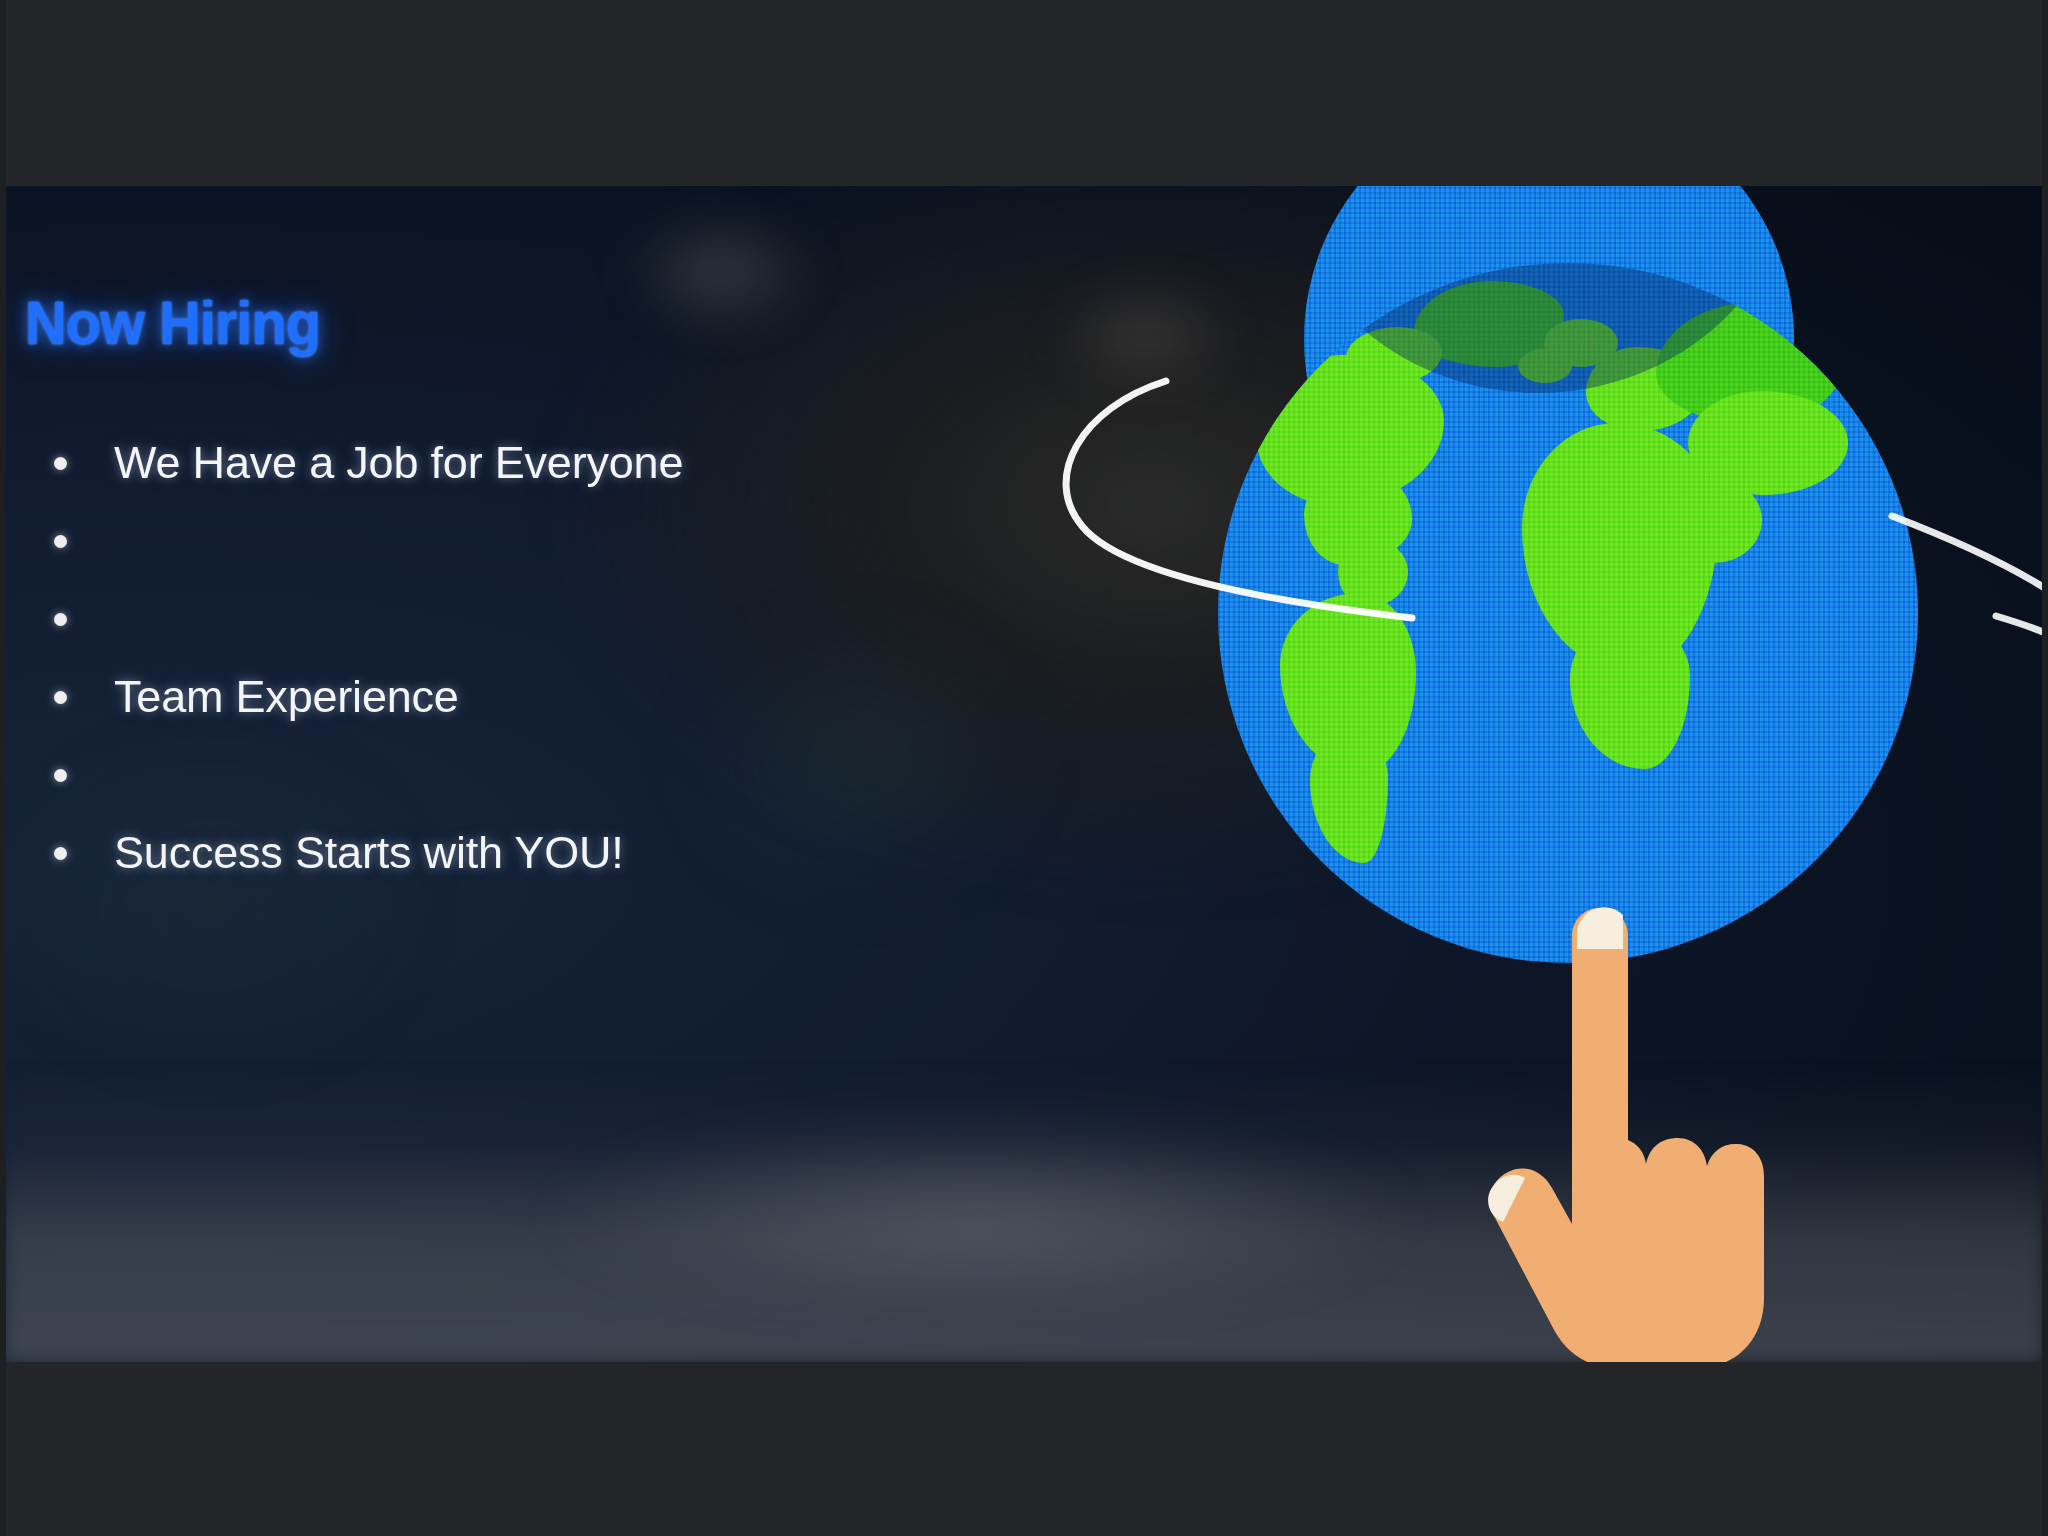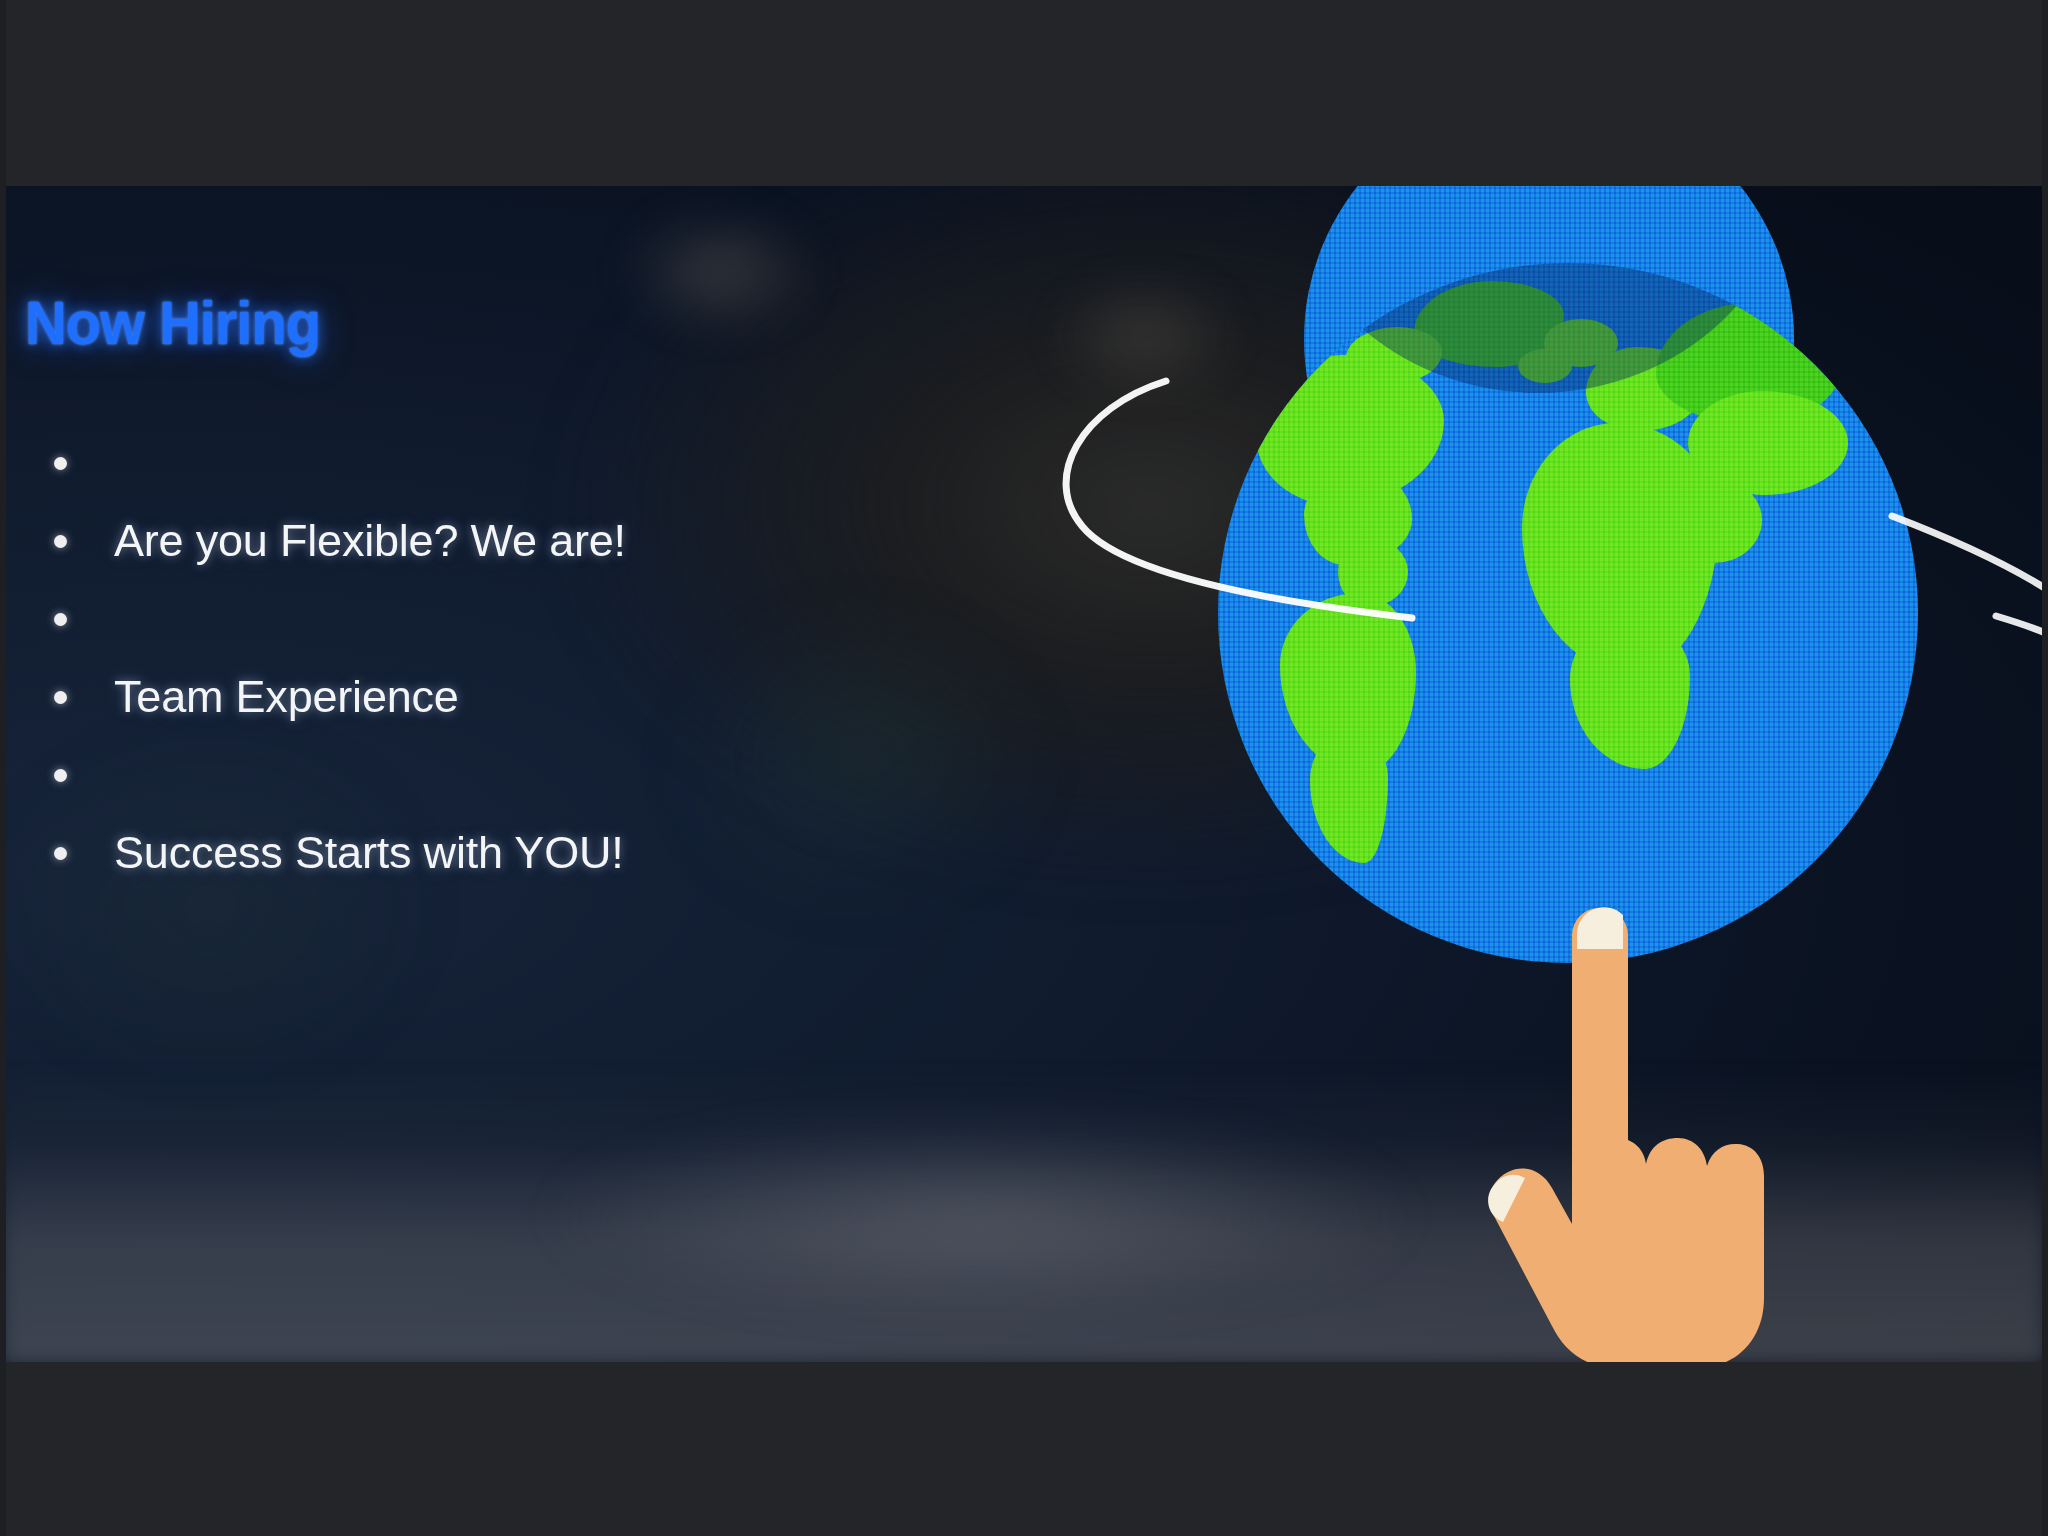--- a/index.html
+++ b/index.html
@@ -176,26 +176,26 @@
     <div id="sheen2"></div>
 
     <div id="textcol">
       <div id="title">Now Hiring</div>
 
       <div id="bullets">
         <div class="bullet">
           <span class="dot">
               <i></i>
             </span>
-        </div>
-        <div class="bullet">
-          <span class="dot">
-              <i></i>
-            </span>
-          <span class="btext">Are you Flexible? We are!</span>
+          <span class="btext">We Have a Job for Everyone</span>
+        </div>
+        <div class="bullet">
+          <span class="dot">
+              <i></i>
+            </span>
         </div>
         <div class="bullet">
           <span class="dot">
               <i></i>
             </span>
         </div>
         <div class="bullet">
           <span class="dot">
               <i></i>
             </span>

